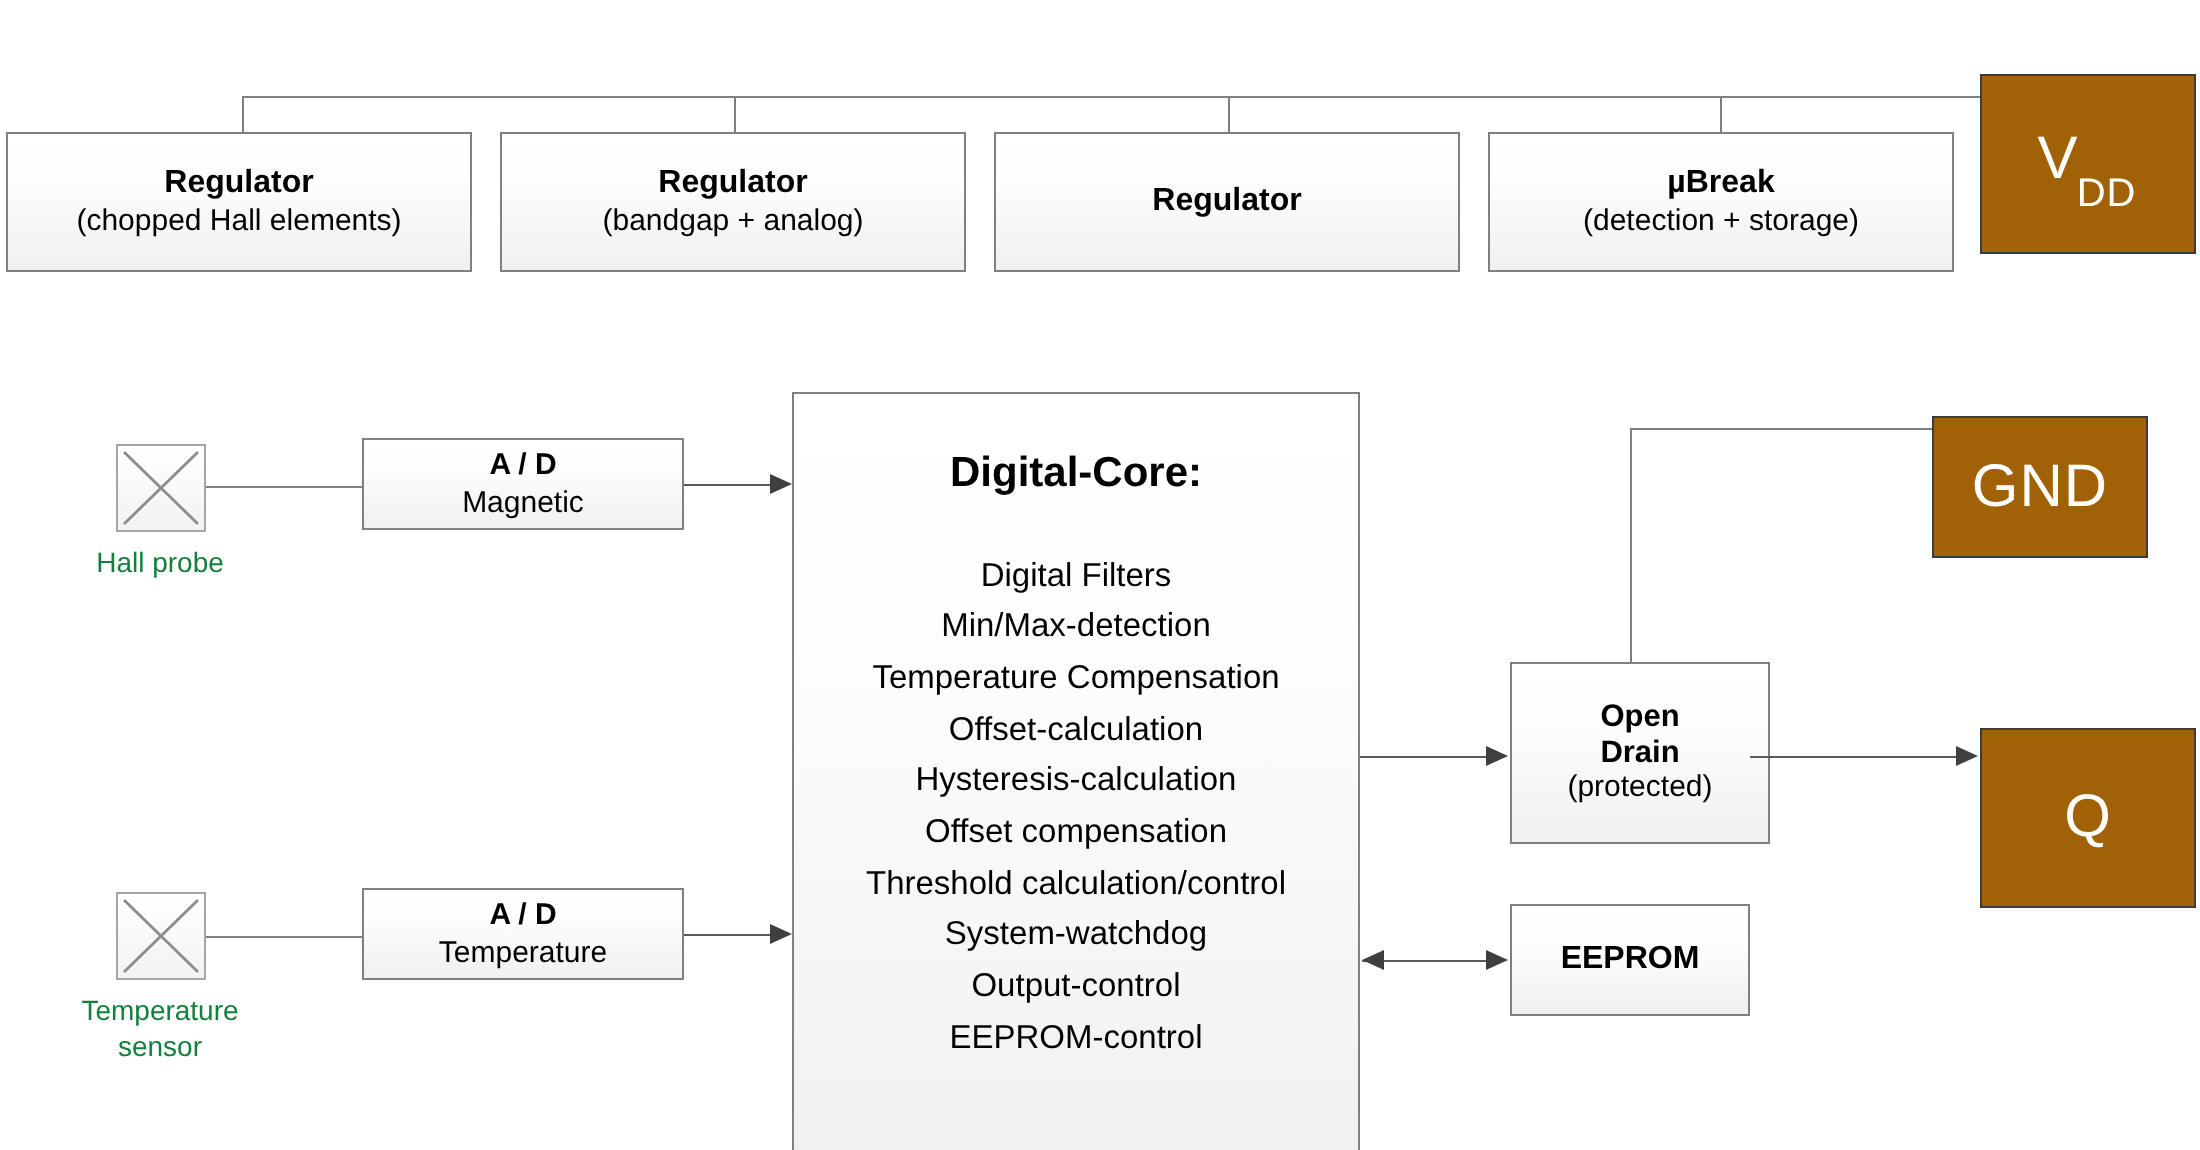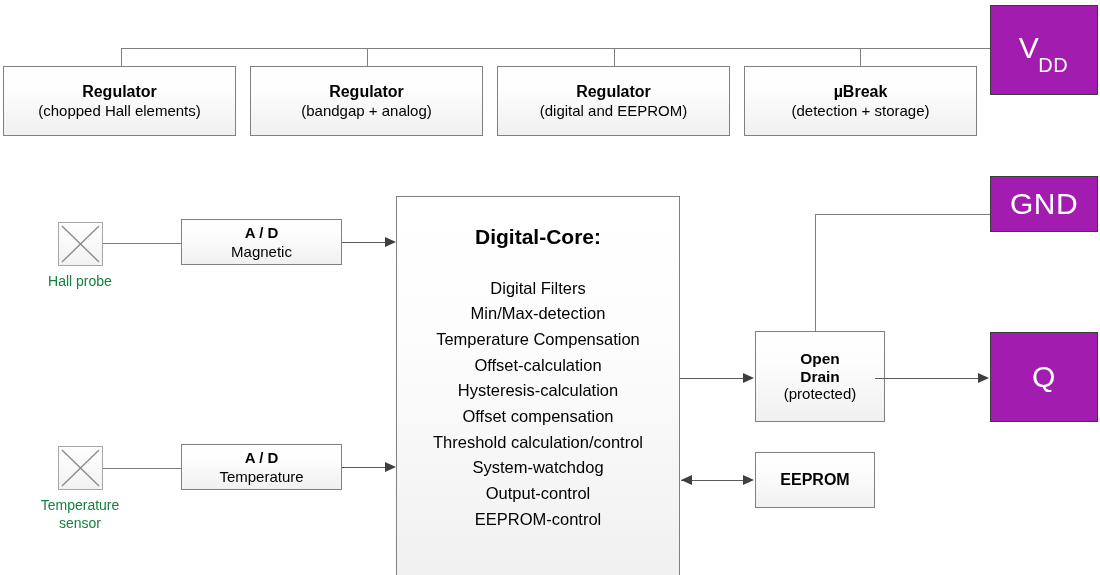--- a/index.html
+++ b/index.html
@@ -36,29 +36,30 @@
   }
   .block .sub {
     font-weight: normal;
     font-size: 15px;
   }
 
   
   .pad {
     position: absolute;
     box-sizing: border-box;
-    background: #a21caf;
+    background: #a16207;
     color: #ffffff;
     display: flex;
     align-items: center;
     justify-content: center;
     font-size: 30px;
     font-weight: normal;
     letter-spacing: 0.5px;
     border: 1px solid #3b3b3b;
+    margin-top: 32px;
   }
   .pad .sb {
     font-size: 20px;
     vertical-align: sub;
     position: relative;
     top: 7px;
     left: -1px;
   }
 
   
@@ -160,21 +161,20 @@
     <div class="sub">(chopped Hall elements)</div>
   </div>
 
   <div class="block" style="left:250px; top:66px; width:233px; height:70px;">
     <div class="title">Regulator</div>
     <div class="sub">(bandgap + analog)</div>
   </div>
 
   <div class="block" style="left:497px; top:66px; width:233px; height:70px;">
     <div class="title">Regulator</div>
-    <div class="sub">(digital and EEPROM)</div>
   </div>
 
   <div class="block" style="left:744px; top:66px; width:233px; height:70px;">
     <div class="title">µBreak</div>
     <div class="sub">(detection + storage)</div>
   </div>
 
   <div class="sensor" style="left:58px; top:222px; width:45px; height:44px;">
     <svg width="43" height="42" viewBox="0 0 43 42">
       <line x1="3" y1="3" x2="40" y2="39" stroke="#8c8c8c" stroke-width="1.4"></line>
@@ -248,21 +248,21 @@
     <div class="sub">(protected)</div>
   </div>
 
   <div class="block" id="eeprom" style="left:755px; top:452px; width:120px; height:56px;">
     <div class="title">EEPROM</div>
   </div>
 
   <div class="wire-h dark" style="left:875px; top:378px; width:104px;"></div>
   <div class="arrow-r" style="left:978px; top:373px;"></div>
 
-  <div class="pad" style="left:990px; top:176px; width:108px; height:56px;">
+  <div class="pad" style="left:966px; top:176px; width:108px; height:71px;">
     <span>GND</span>
   </div>
 
   <div class="pad" style="left:990px; top:332px; width:108px; height:90px;">
     <span>Q</span>
   </div>
 
 </div>
 
 </body></html>

